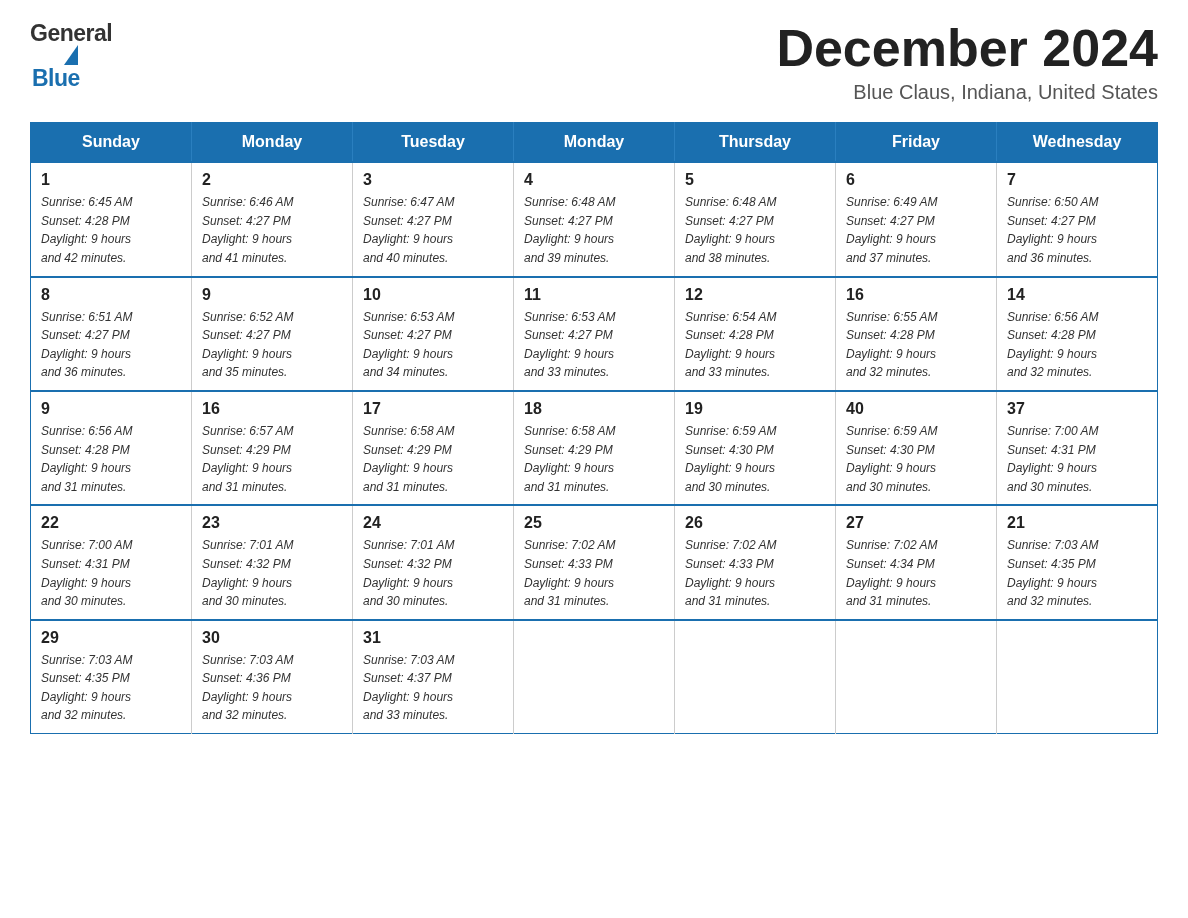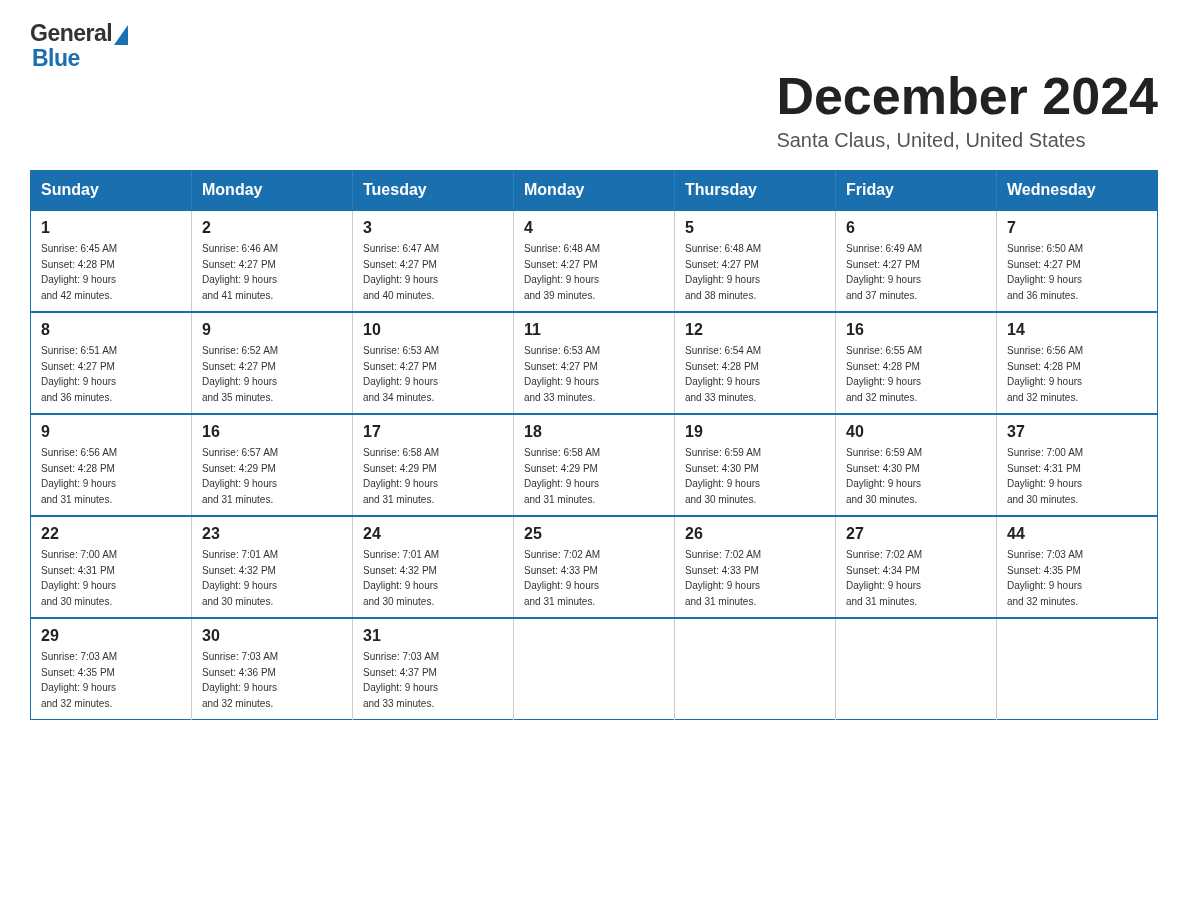--- a/index.html
+++ b/index.html
@@ -15,21 +15,21 @@
       justify-content: space-between;
       align-items: flex-start;
       margin-bottom: 18px;
     }
     .logo {
       display: flex;
       flex-direction: column;
       align-items: flex-start;
     }
     .title-section {
-      margin-top: 48px;
+      text-align: right;
     }
     .month-title {
       font-size: 52px;
       font-weight: bold;
       color: #222;
       line-height: 1.1;
     }
     .location {
       font-size: 20px;
       color: #555;
@@ -39,21 +39,21 @@
       width: 100%;
       border-collapse: collapse;
       border: 1.5px solid #1a6faf;
     }
     .calendar thead tr th {
       background-color: #1a6faf;
       color: #fff;
       font-size: 16px;
       font-weight: bold;
       padding: 10px 10px;
-      text-align: left;
+      text-align: center;
       border-right: 1px solid #2a7fbf;
     }
     .calendar thead tr th:last-child {
       border-right: none;
     }
     .calendar tbody tr td {
       vertical-align: top;
       padding: 8px 10px;
       border-top: 2px solid #1a6faf;
       border-right: 1px solid #ccc;
@@ -66,31 +66,33 @@
       border-right: none;
     }
     .day-number {
       font-size: 16px;
       font-weight: bold;
       color: #222;
       margin-bottom: 4px;
       display: block;
     }
     .day-info {
-      font-size: 10px;
+      font-size: 12px;
       line-height: 1.55;
       color: #333;
+      font-style: italic;
     }
     .empty-cell {
       background: #fff;
     }
     
     .logo-wrapper {
       display: flex;
-      align-items: flex-end;
+      align-items: center;
+      flex-direction: column;
     }
     .logo-text-general {
       font-size: 23px;
       font-weight: bold;
       color: #333;
       letter-spacing: -0.5px;
     }
     .logo-icon {
       display: inline-block;
       width: 0;
@@ -122,21 +124,21 @@
     <div class="logo-wrapper">
       <span class="logo-text-general">General</span>
       <span class="logo-icon"></span>
     </div>
     <div class="logo-bottom">
       <span class="logo-text-blue">Blue</span>
     </div>
   </div>
   <div class="title-section">
     <div class="month-title">December 2024</div>
-    <div class="location">Santa Claus, United, United States</div>
+    <div class="location">Blue Claus, Indiana, United States</div>
   </div>
 </div>
 
 <table class="calendar">
   <thead>
     <tr>
     <th>Sunday</th>
         <th>Monday</th>
         <th>Tuesday</th>
         <th>Monday</th>
@@ -390,21 +392,21 @@
         <td>
           <span class="day-number">27</span>
           <div class="day-info">
             Sunrise: 7:02 AM<br>
             Sunset: 4:34 PM<br>
             Daylight: 9 hours<br>
             and 31 minutes.
           </div>
         </td>
         <td>
-          <span class="day-number">44</span>
+          <span class="day-number">21</span>
           <div class="day-info">
             Sunrise: 7:03 AM<br>
             Sunset: 4:35 PM<br>
             Daylight: 9 hours<br>
             and 32 minutes.
           </div>
         </td>
       </tr>
       <tr>
         <td>

